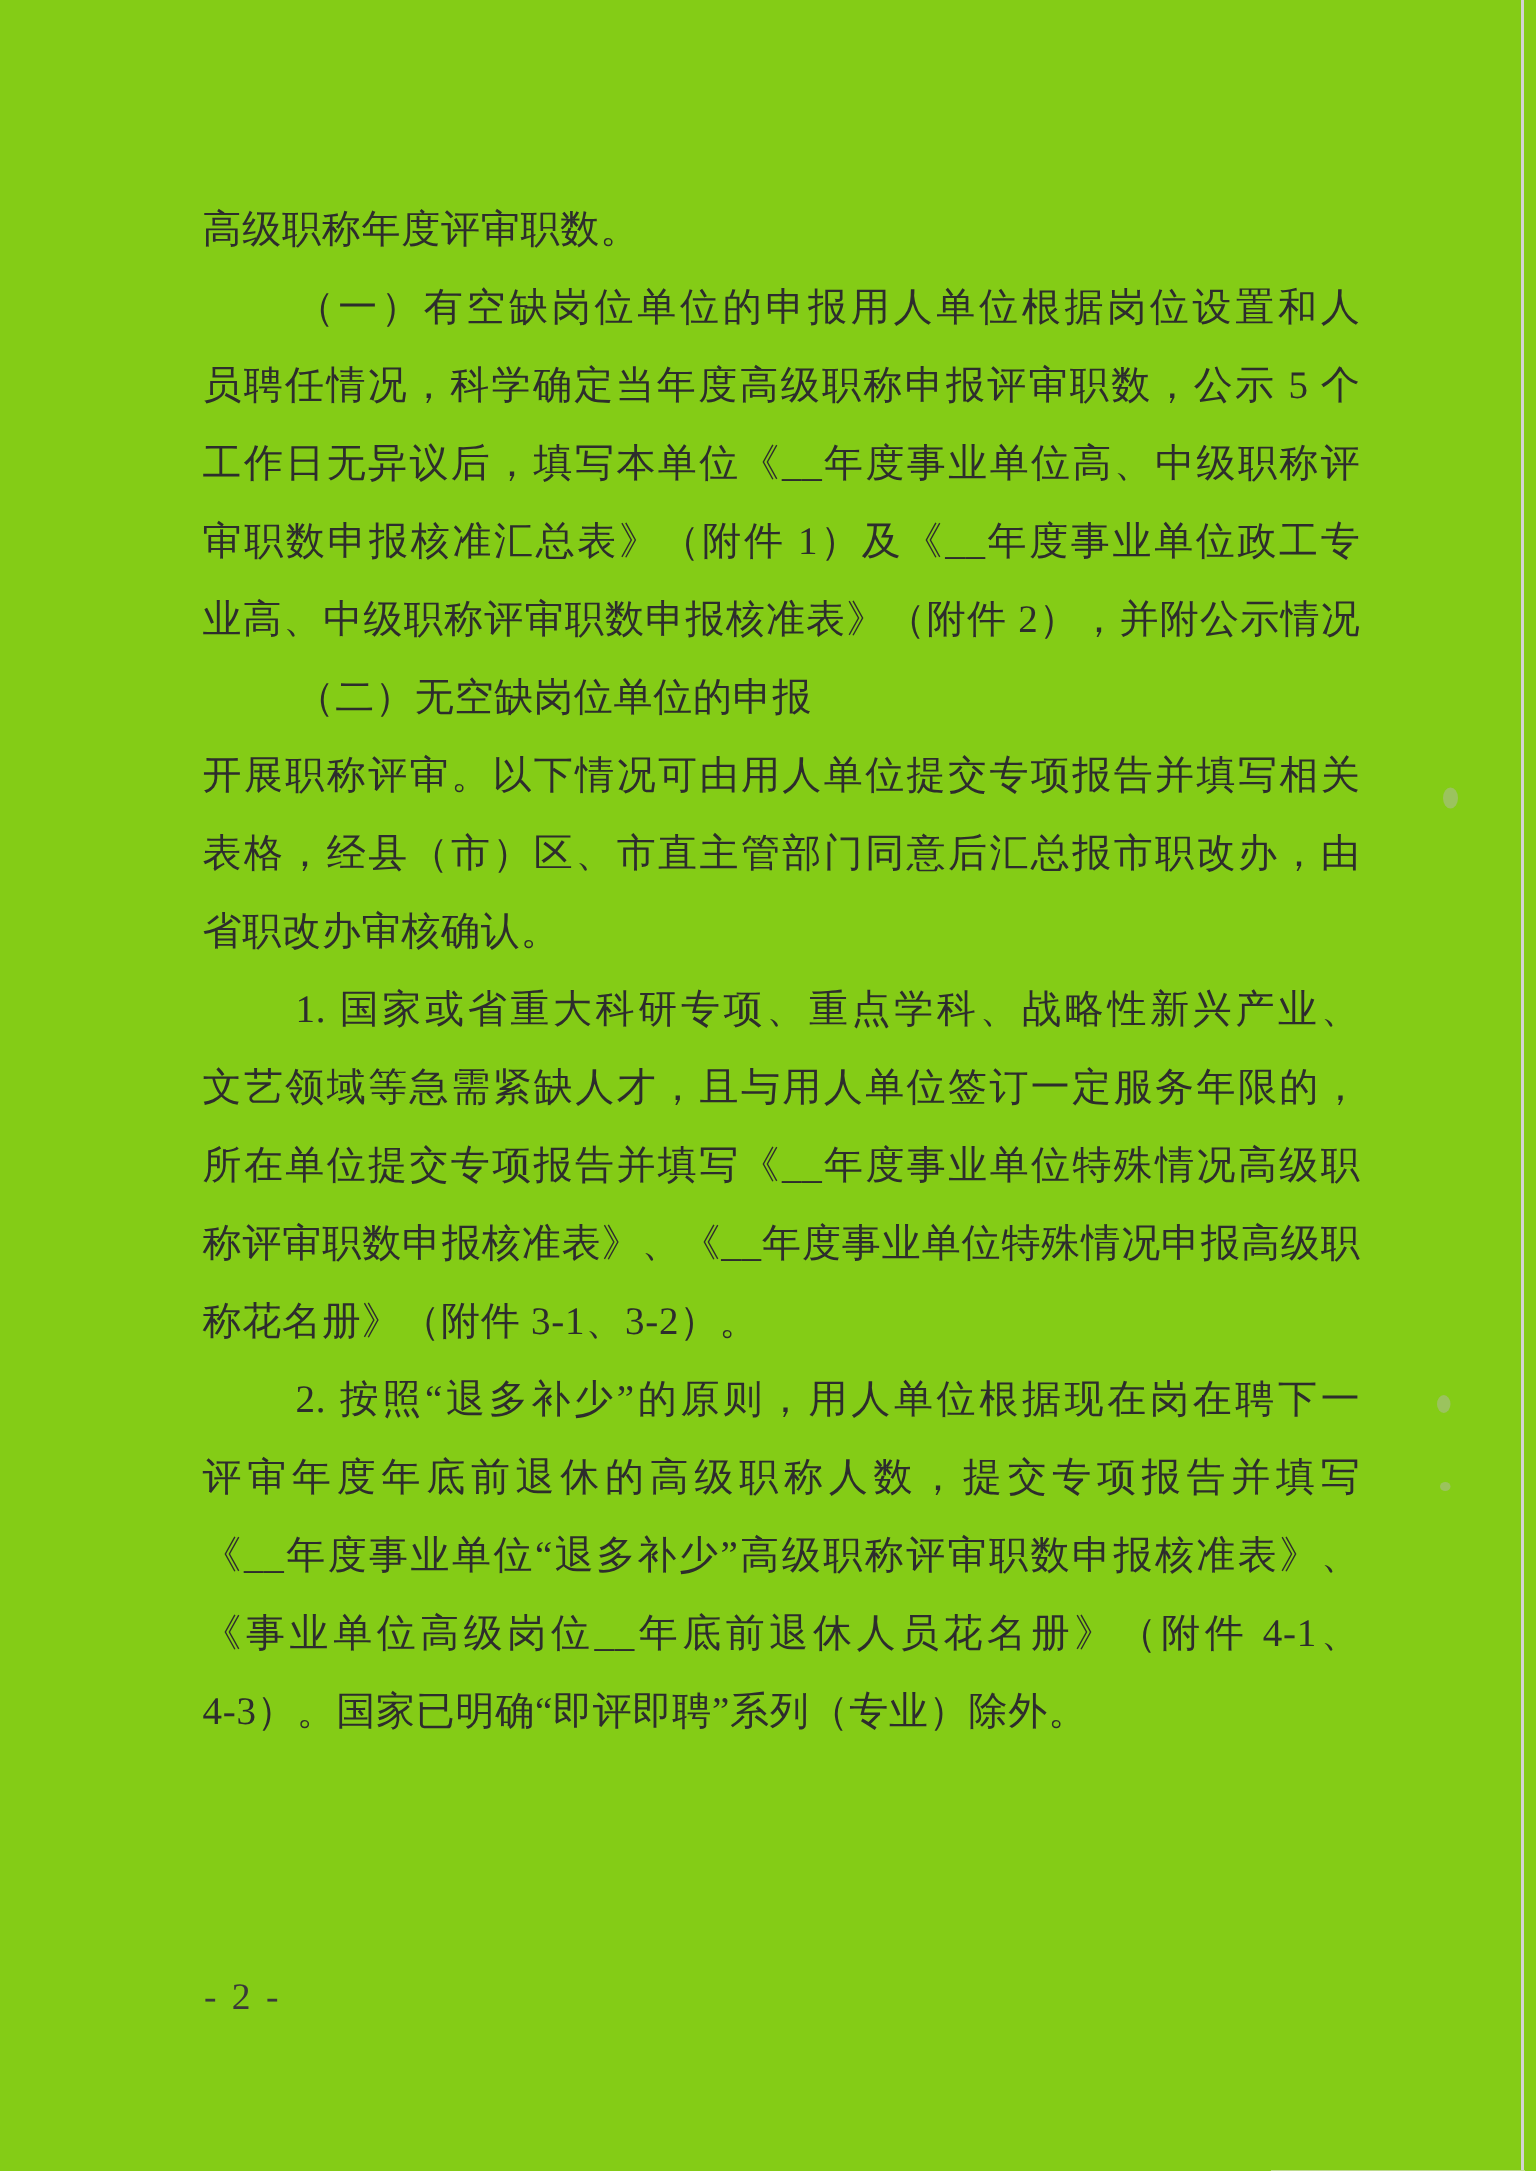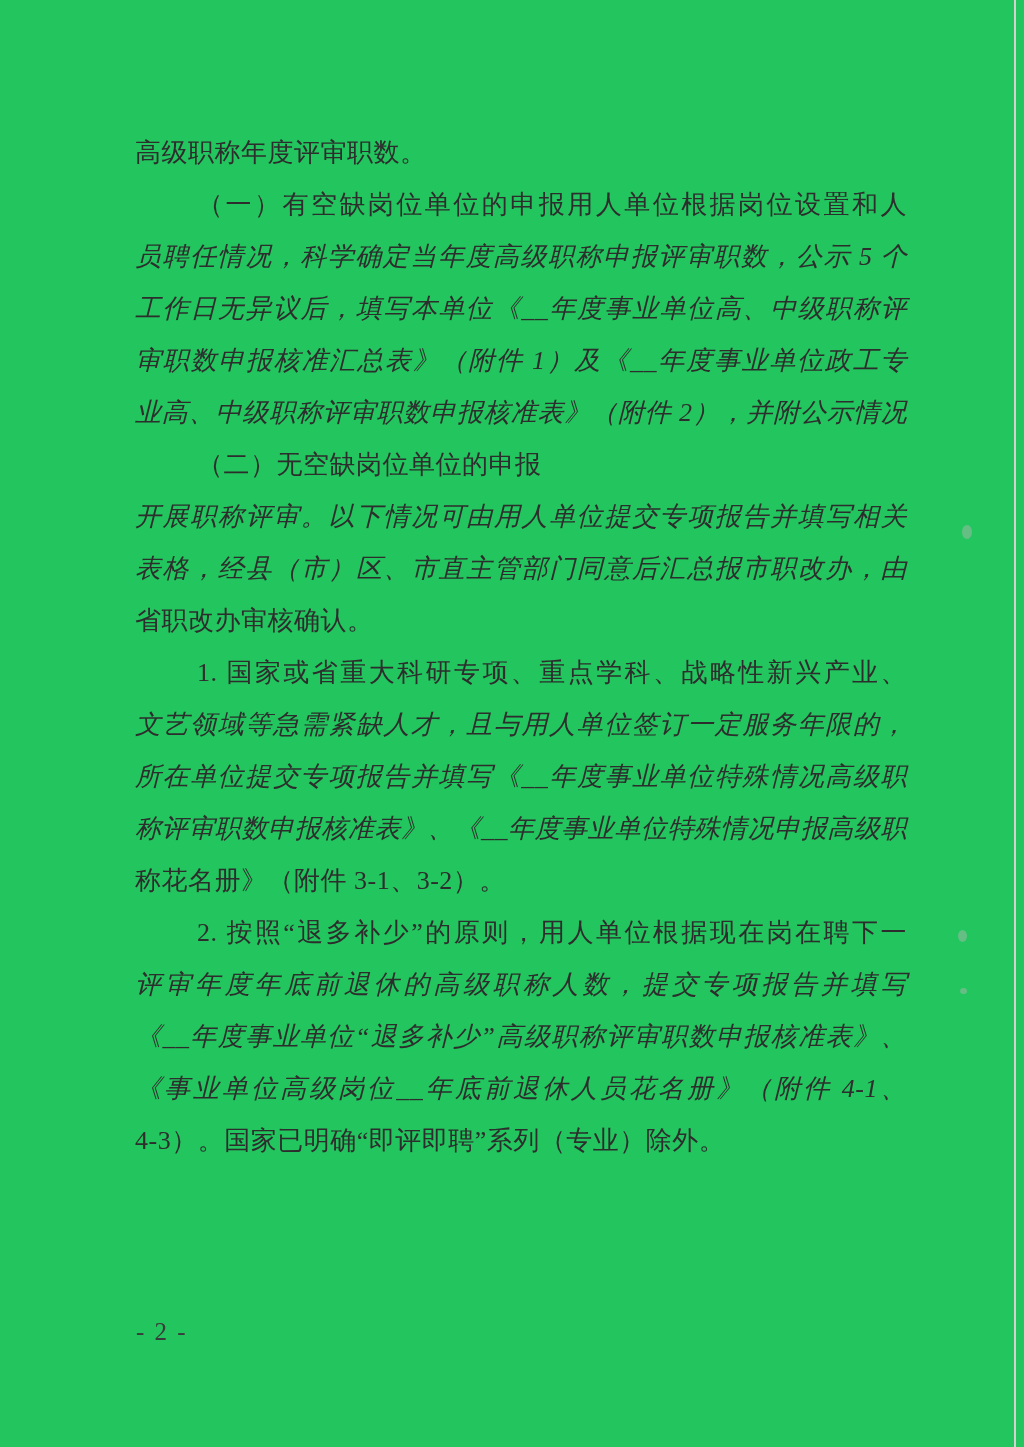--- a/index.html
+++ b/index.html
@@ -4,21 +4,21 @@
 <style>
   html, body {
     margin: 0;
     padding: 0;
     background: #e8e8e8;
   }
   .page {
     position: relative;
     width: 1024px;
     height: 1447px;
-    background: #22c55e;
+    background: #84cc16;
     overflow: hidden;
     font-family: "Liberation Serif", "DejaVu Serif", serif;
     color: #2d2d2d;
   }
   .body-block {
     position: absolute;
     left: 135px;
     top: 127px;
     width: 772px;
   }
@@ -28,21 +28,20 @@
     font-size: 26px;
     letter-spacing: 0.5px;
     white-space: nowrap;
     text-align: left;
   }
   
   .line.full {
     white-space: normal;
     text-align: justify;
     text-align-last: justify;
-    font-style: italic;
   }
   
   .line.first {
     white-space: normal;
     text-indent: 62px;
     text-align: justify;
     text-align-last: justify;
   }
   
   .line.end { text-align: left; }

